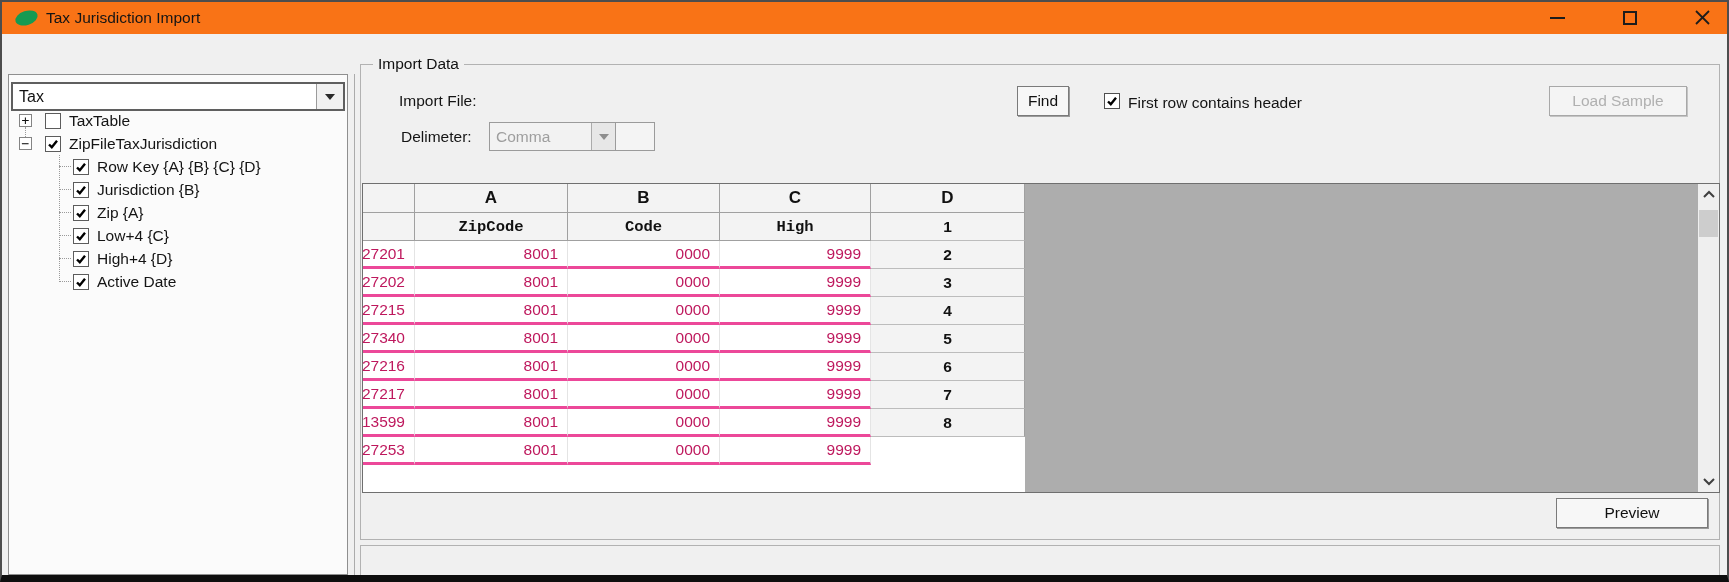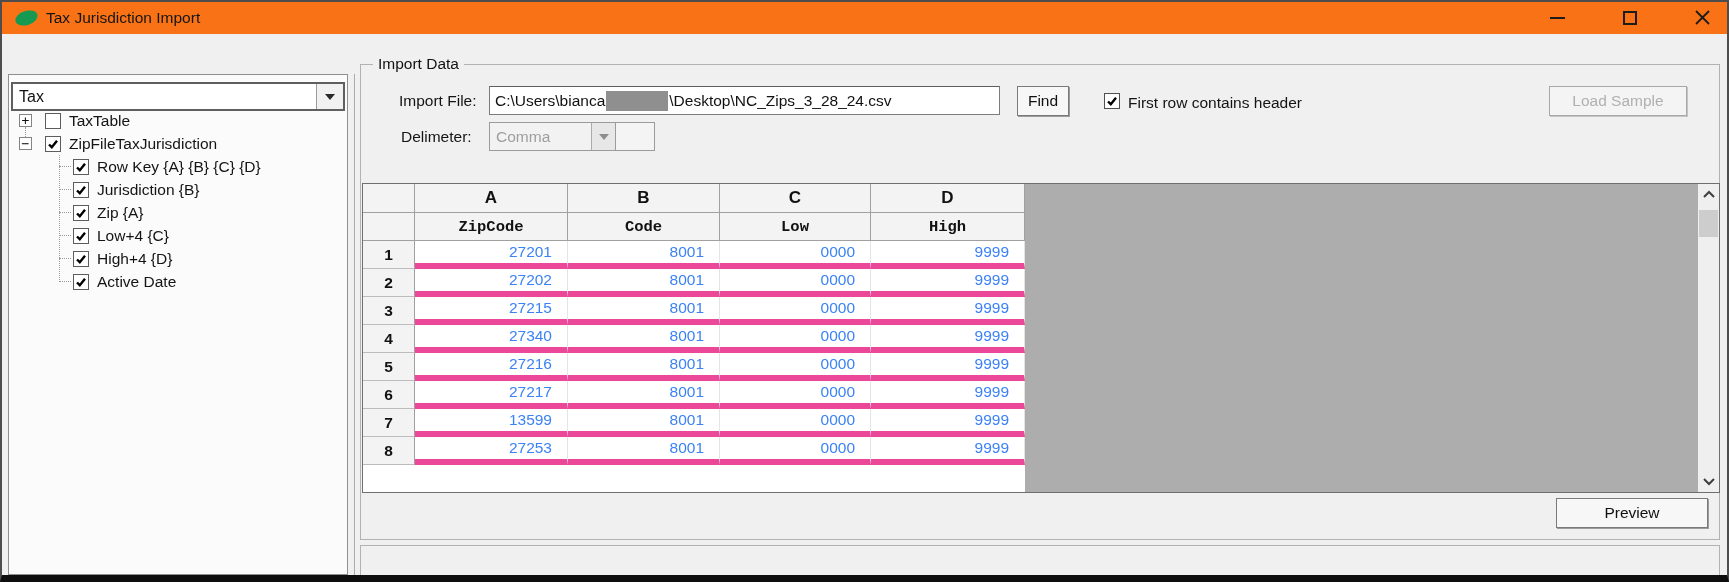--- a/index.html
+++ b/index.html
@@ -94,23 +94,23 @@
     border:1px solid #6f6f6f; background:#adadad; }
   .grid-table { position:absolute; left:0; top:0; width:662px; height:308px; background:#fff;
     display:grid; grid-template-columns:52px 153px 152px 151px 154px;
     grid-template-rows:29px 28px repeat(8, 28px); }
   .hcell { background:#f3f3f3; border-right:1px solid #a0a0a0; border-bottom:1px solid #a0a0a0;
     display:flex; align-items:center; justify-content:center; font-weight:bold; color:#111; }
   .hcell.letter { font-size:17px; }
   .hcell.name { font-size:15.5px;font-family:Liberation Mono, monospace; }
   .rownum { background:#f3f3f3; border-right:1px solid #a0a0a0; border-bottom:1px solid #bcbcbc;
     display:flex; align-items:center; justify-content:center; font-weight:bold; font-size:15.5px; color:#111; }
-  .dcell { background:#fff; border-right:1px solid #e4e4e4; border-bottom:6px solid #ec4899;
-    display:flex; align-items:center; justify-content:flex-end; padding-right:15px;
-    font-size:15.5px; color:#3b82f6; }
+  .dcell { background:#fff; border-right:1px solid #e4e4e4; border-bottom:3px solid #ec4899;
+    display:flex; align-items:center; justify-content:flex-end; padding-right:9px;
+    font-size:15.5px; color:#be185d; }
 
   .backdrop { position:absolute; left:662px; top:0; right:21px; bottom:0; background:#adadad; }
   .vscroll { position:absolute; right:0; top:0; bottom:0; width:21px; background:#efefef; }
   .scroll-arrow { position:absolute; left:0; width:21px; height:20px; display:flex; align-items:center; justify-content:center; }
   .scroll-arrow.up { top:0; } .scroll-arrow.down { bottom:0; }
   .scroll-arrow svg { width:12px; height:8px; }
   .scroll-arrow polyline { fill:none; stroke:#3f3f3f; stroke-width:2; }
   .scroll-thumb { position:absolute; left:1px; top:26px; width:19px; height:27px; background:#cdcdcd; }
 
   .close-x { width:15px; height:15px; }
@@ -224,25 +224,20 @@
     <span class="tree-label">Active Date</span>
   </div>
       </div>
   </div>
   <div class="splitter"></div>
 
   <div class="groupbox gb-import">
     <span class="groupbox-label">Import Data</span>
 
     <span class="field-label" style="left:38px; top:27px;">Import File:</span>
-    <div class="textbox tb-import">
-      <span>C:\Users\bianca</span>
-      <span class="redacted"></span>
-      <span>\Desktop\NC_Zips_3_28_24.csv</span>
-    </div>
     <div class="btn btn-find">Find</div>
 
     <div class="checkbox cb-firstrow">
       <svg viewBox="0 0 12 12">
           <polyline points="2,6.5 4.8,9.2 10,2.8"></polyline>
         </svg>
     </div>
     <span class="field-label lbl-firstrow">First row contains header</span>
 
     <div class="btn btn-load">Load Sample</div>
@@ -259,21 +254,20 @@
     <div class="grid-wrap">
       <div class="grid-table">
         <span class="hcell letter"></span>
         <span class="hcell letter">A</span>
         <span class="hcell letter">B</span>
         <span class="hcell letter">C</span>
         <span class="hcell letter">D</span>
         <span class="hcell name"></span>
         <span class="hcell name">ZipCode</span>
         <span class="hcell name">Code</span>
-        <span class="hcell name">Low</span>
         <span class="hcell name">High</span>
 
   <span class="rownum">1</span>
   <span class="dcell">27201</span>
   <span class="dcell">8001</span>
   <span class="dcell">0000</span>
   <span class="dcell">9999</span>
 
   <span class="rownum">2</span>
   <span class="dcell">27202</span>

